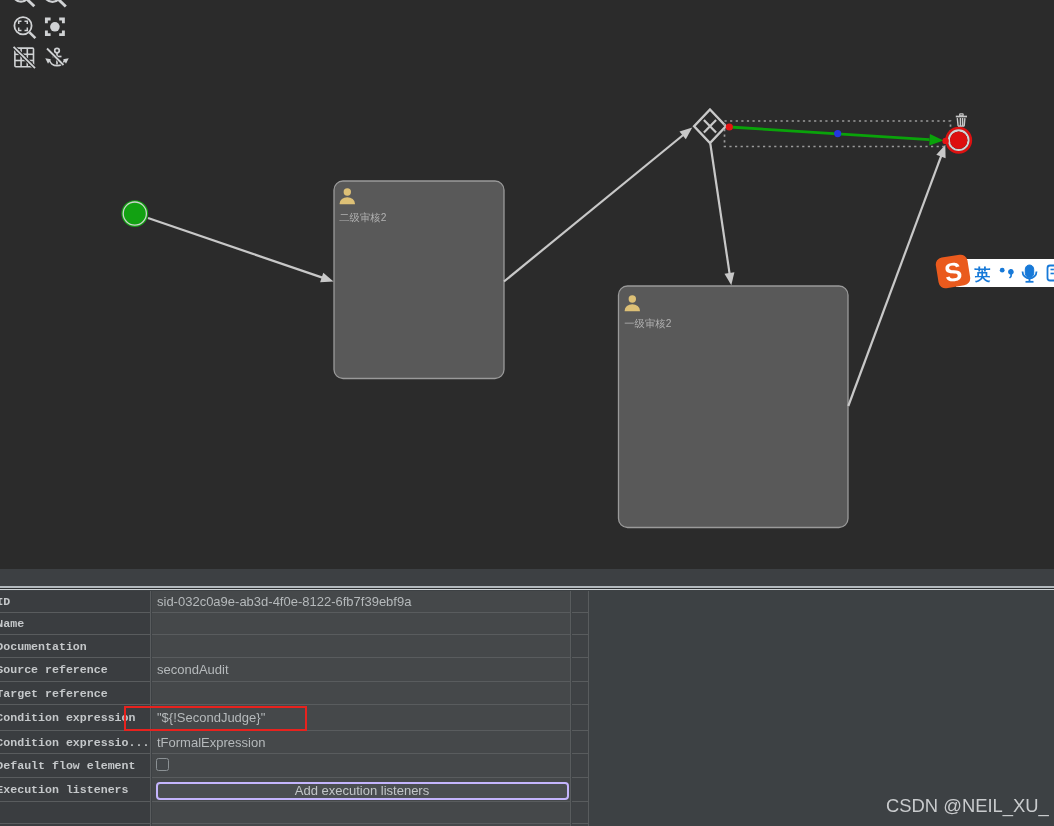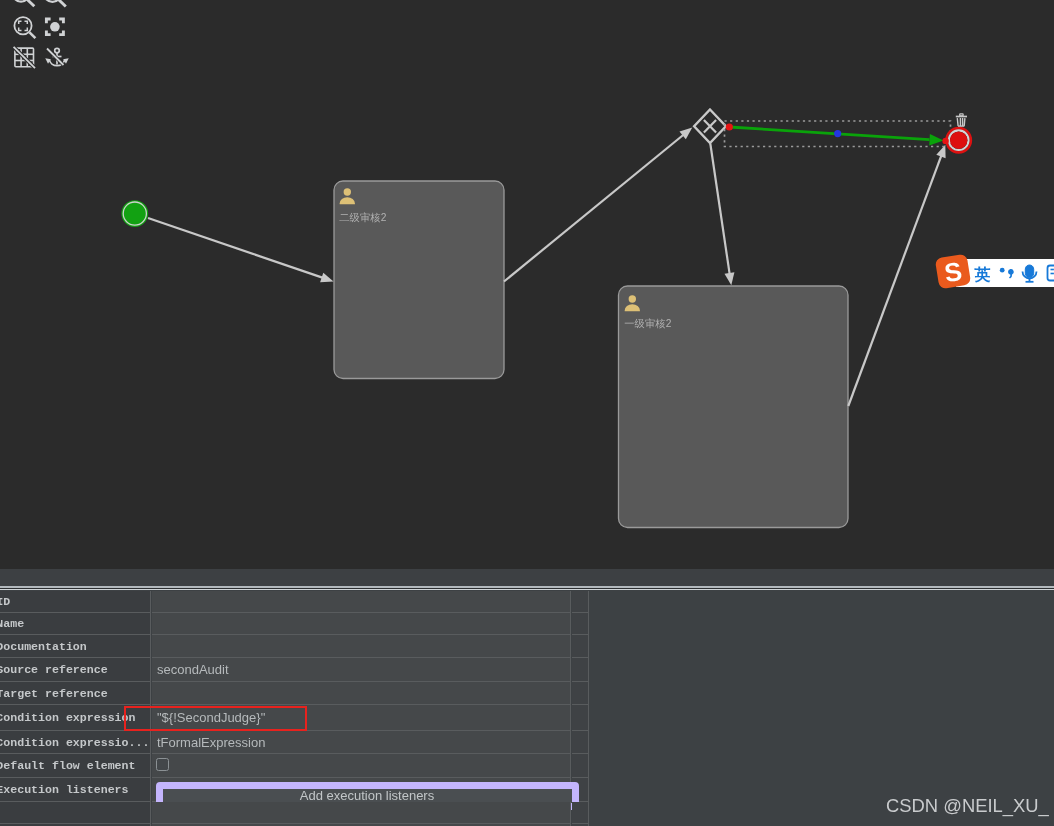--- a/index.html
+++ b/index.html
@@ -140,20 +140,21 @@
 <div class="sline" style="top:585.6px;height:2.3px;background:#b3b9bd;"></div>
 <div class="sline" style="top:587.9px;height:1.2px;background:#2c2f31;"></div>
 <div class="sline" style="top:589.1px;height:1.4px;background:#cfd4d7;"></div>
 
 <div id="tbl">
 <div class="row" style="top:591px;height:21.5px;">
   <div class="cells" style="left:0;width:151px;background:#3a3d40;border-right:1px solid #595c5e;border-bottom:1px solid #595c5e;"></div>
   <div class="cells" style="left:152px;width:419px;background:#45484a;border-right:1px solid #595c5e;border-bottom:1px solid #595c5e;"></div>
   <div class="cells" style="left:572px;width:17px;background:#3f4245;border-right:1px solid #595c5e;border-bottom:1px solid #595c5e;"></div>
   <div class="lab">ID</div>
+  <div class="val">sid-032c0a9e-ab3d-4f0e-8122-6fb7f39ebf9a</div>
 </div>
 <div class="row" style="top:612.5px;height:22.5px;">
   <div class="cells" style="left:0;width:151px;background:#3a3d40;border-right:1px solid #595c5e;border-bottom:1px solid #595c5e;"></div>
   <div class="cells" style="left:152px;width:419px;background:#45484a;border-right:1px solid #595c5e;border-bottom:1px solid #595c5e;"></div>
   <div class="cells" style="left:572px;width:17px;background:#3f4245;border-right:1px solid #595c5e;border-bottom:1px solid #595c5e;"></div>
   <div class="lab">Name</div>
 </div>
 <div class="row" style="top:635px;height:23px;">
   <div class="cells" style="left:0;width:151px;background:#3a3d40;border-right:1px solid #595c5e;border-bottom:1px solid #595c5e;"></div>
   <div class="cells" style="left:152px;width:419px;background:#45484a;border-right:1px solid #595c5e;border-bottom:1px solid #595c5e;"></div>
@@ -193,21 +194,21 @@
   <div class="cells" style="left:152px;width:419px;background:#45484a;border-right:1px solid #595c5e;border-bottom:1px solid #595c5e;"></div>
   <div class="cells" style="left:572px;width:17px;background:#3f4245;border-right:1px solid #595c5e;border-bottom:1px solid #595c5e;"></div>
   <div class="lab">Default flow element</div>
   <div class="abs" style="left:155.5px;top:4px;width:11px;height:11px;background:#43474a;border:1.5px solid #8b9194;border-radius:2.5px;"></div>
 </div>
 <div class="row" style="top:777.5px;height:24.0px;">
   <div class="cells" style="left:0;width:151px;background:#3a3d40;border-right:1px solid #595c5e;border-bottom:1px solid #595c5e;"></div>
   <div class="cells" style="left:152px;width:419px;background:#45484a;border-right:1px solid #595c5e;border-bottom:1px solid #595c5e;"></div>
   <div class="cells" style="left:572px;width:17px;background:#3f4245;border-right:1px solid #595c5e;border-bottom:1px solid #595c5e;"></div>
   <div class="lab">Execution listeners</div>
-  <div class="abs" style="left:155.5px;top:4px;width:409px;height:14px;background:#4a4e51;border:7px solid #c4b5fd;border-radius:4px;display:flex;align-items:center;justify-content:center;font-size:13px;color:#c2c6c8;">Add execution listeners</div>
+  <div class="abs" style="left:155.5px;top:4px;width:409px;height:14px;background:#4a4e51;border:2px solid #c4b5fd;border-radius:4px;display:flex;align-items:center;justify-content:center;font-size:13px;color:#c2c6c8;">Add execution listeners</div>
 </div>
 <div class="row" style="top:801.5px;height:22.0px;">
   <div class="cells" style="left:0;width:151px;background:#3a3d40;border-right:1px solid #595c5e;border-bottom:1px solid #595c5e;"></div>
   <div class="cells" style="left:152px;width:419px;background:#45484a;border-right:1px solid #595c5e;border-bottom:1px solid #595c5e;"></div>
   <div class="cells" style="left:572px;width:17px;background:#3f4245;border-right:1px solid #595c5e;border-bottom:1px solid #595c5e;"></div>
 </div>
 <div class="row" style="top:823.5px;height:3.5px;">
   <div class="cells" style="left:0;width:151px;background:#3a3d40;border-right:1px solid #595c5e;border-bottom:1px solid #595c5e;"></div>
   <div class="cells" style="left:152px;width:419px;background:#45484a;border-right:1px solid #595c5e;border-bottom:1px solid #595c5e;"></div>
   <div class="cells" style="left:572px;width:17px;background:#3f4245;border-right:1px solid #595c5e;border-bottom:1px solid #595c5e;"></div>

